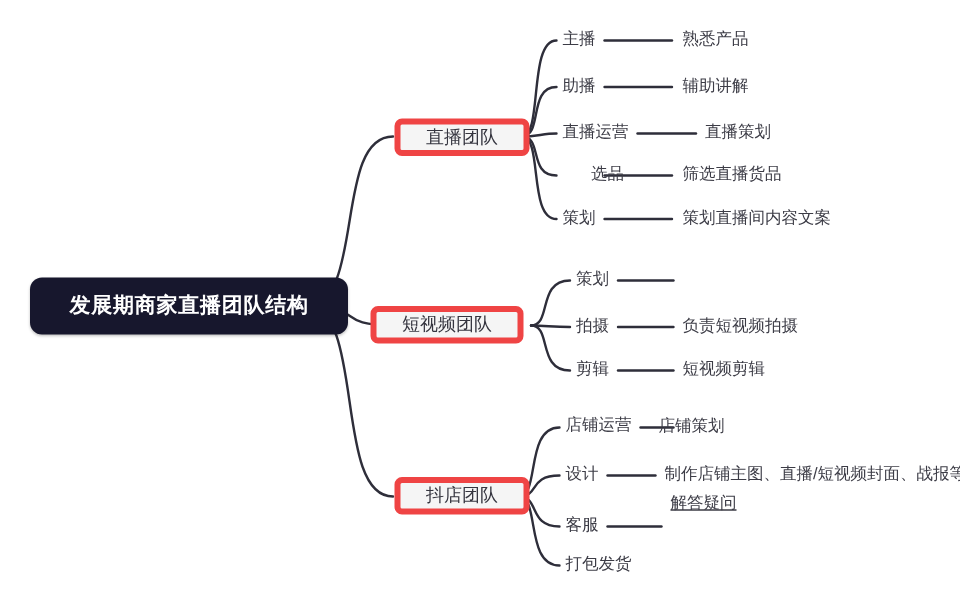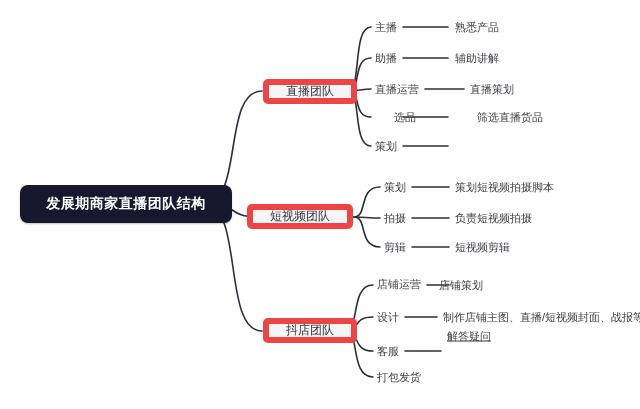--- a/index.html
+++ b/index.html
@@ -10,21 +10,21 @@
   .lines{position:absolute;left:0;top:0;width:640px;height:409px;}
   .lines path,.lines line{fill:none;stroke:#2e2e3a;stroke-width:1.6;stroke-linecap:round;}
   .root{
     position:absolute;left:20px;top:185px;width:212px;height:38px;
     background:#17172d;color:#ffffff;border-radius:8px;
     display:flex;align-items:center;justify-content:center;
     font-size:14px;font-weight:bold;letter-spacing:.5px;white-space:nowrap;
     box-shadow:0 1px 2px rgba(0,0,0,.25);
   }
   .branch{
-    position:absolute;height:25px;background:#f5f5f5;border:6px solid #ef4444;
+    position:absolute;height:25px;background:#f5f5f5;border:4px solid #ef4444;
     border-radius:5px;display:flex;align-items:center;justify-content:center;
     padding:0 17px;font-size:12px;color:#35353f;white-space:nowrap;box-sizing:border-box;
   }
   .t{
     position:absolute;transform:translateY(-50%);
     font-size:11px;color:#3c3c46;white-space:nowrap;line-height:1;
   }
 </style>
 </head>
 <body>
@@ -78,25 +78,25 @@
   <div class="branch" style="left:247px;top:204px;">短视频团队</div>
   <div class="branch" style="left:263px;top:318px;">抖店团队</div>
 
   <span class="t" style="left:375px;top:27px;">主播</span>
   <span class="t" style="left:455px;top:27px;">熟悉产品</span>
   <span class="t" style="left:375px;top:58px;">助播</span>
   <span class="t" style="left:455px;top:58px;font-family:Liberation Serif, serif;">辅助讲解</span>
   <span class="t" style="left:375px;top:89px;">直播运营</span>
   <span class="t" style="left:470px;top:89px;">直播策划</span>
   <span class="t" style="left:394px;top:117px;">选品</span>
-  <span class="t" style="left:455px;top:117px;margin-left:22px;">筛选直播货品</span>
+  <span class="t" style="left:455px;top:117px;">筛选直播货品</span>
   <span class="t" style="left:375px;top:146px;">策划</span>
+  <span class="t" style="left:455px;top:146px;">策划直播间内容文案</span>
 
   <span class="t" style="left:384px;top:187px;">策划</span>
-  <span class="t" style="left:455px;top:187px;">策划短视频拍摄脚本</span>
   <span class="t" style="left:384px;top:218px;">拍摄</span>
   <span class="t" style="left:455px;top:218px;">负责短视频拍摄</span>
   <span class="t" style="left:384px;top:247px;">剪辑</span>
   <span class="t" style="left:455px;top:247px;">短视频剪辑</span>
 
   <span class="t" style="left:377px;top:285px;font-family:Liberation Mono, monospace;">店铺运营</span>
   <span class="t" style="left:439px;top:285px;">店铺策划</span>
   <span class="t" style="left:377px;top:317px;">设计</span>
   <span class="t" style="left:443px;top:317px;">制作店铺主图、直播/短视频封面、战报等</span>
   <span class="t" style="left:377px;top:351px;">客服</span>

